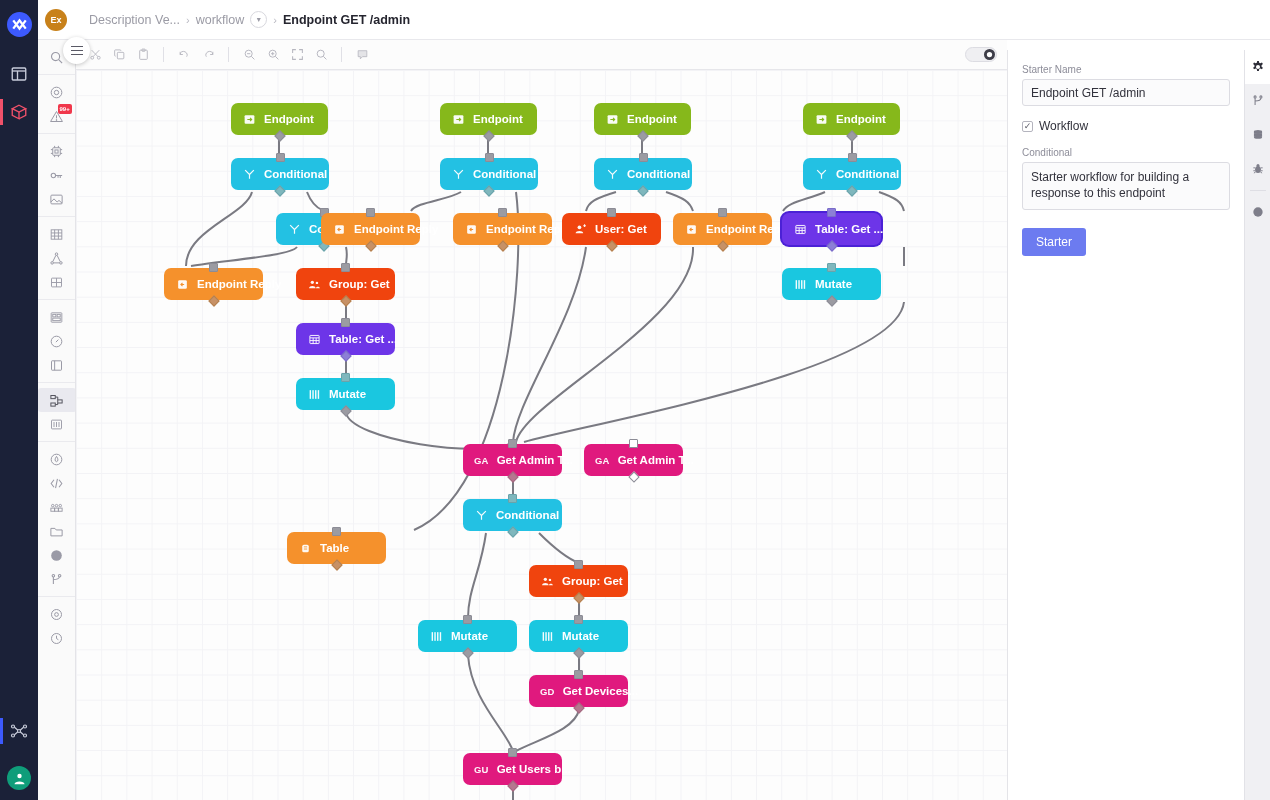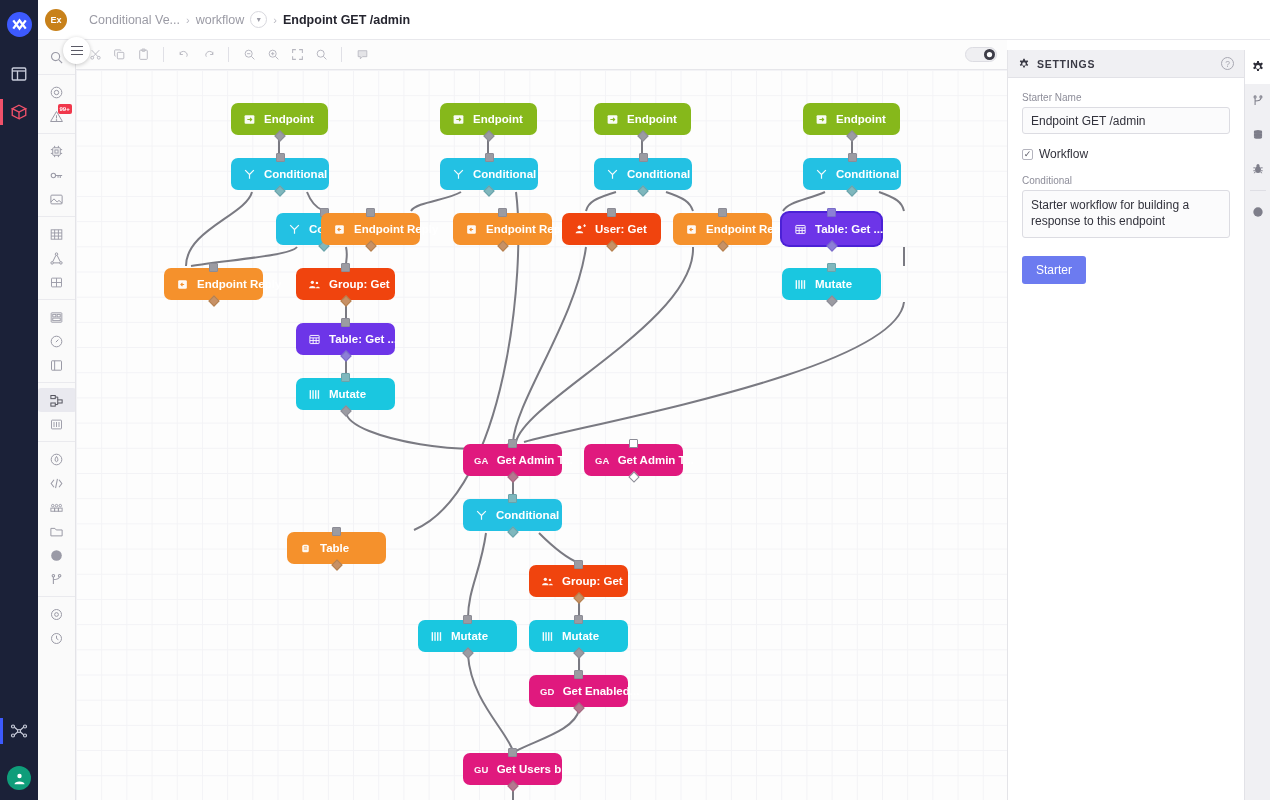--- a/index.html
+++ b/index.html
@@ -431,21 +431,21 @@
           <circle cx="12" cy="12" r="8"></circle>
             <path d="M12 7.5 V12 L15 14"></path>
         </svg>
       </div>
     </div>
   </div>
 
   <div class="topbar">
     <div class="ex-avatar">Ex</div>
     <div class="crumbs">
-      <span class="crumb">Conditional Ve...</span>
+      <span class="crumb">Description Ve...</span>
       <span class="crumb-sep">›</span>
       <span class="crumb">workflow</span>
       <span class="crumb-chev">▾</span>
       <span class="crumb-sep">›</span>
       <span class="crumb current">Endpoint GET /admin</span>
     </div>
   </div>
 
   <div class="hamburger">
     <i></i>
@@ -844,43 +844,34 @@
               <rect x="13" y="4" width="2.6" height="16"></rect>
               <rect x="18" y="4" width="2.6" height="16"></rect>
             </svg>
           </span>
           <span>Mutate</span>
           <span class="port sq in-grey" style="left: 45px;"></span>
           <span class="port dia in-grey" style="left: 45.5px;"></span>
         </div>
         <div class="node" style="left: 453px; top: 605px; width: 99px; background: rgb(224, 25, 126);">
           <span class="nicon txt">GD</span>
-          <span>Get Enabled...</span>
+          <span>Get Devices...</span>
           <span class="port sq in-grey" style="left: 45px;"></span>
           <span class="port dia in-pink" style="left: 45.5px;"></span>
         </div>
         <div class="node" style="left: 387px; top: 683px; width: 99px; background: rgb(224, 25, 126);">
           <span class="nicon txt">GU</span>
           <span>Get Users b...</span>
           <span class="port sq in-grey" style="left: 45px;"></span>
           <span class="port dia in-pink" style="left: 45.5px;"></span>
         </div>
       </div>
   </div>
 
   <div class="settings-panel">
-    <div class="settings-head">
-      <span class="ghead">
-        <svg viewBox="0 0 24 24" fill="currentColor">
-          <path d="M12 8.5 A3.5 3.5 0 1 0 12 15.5 A3.5 3.5 0 0 0 12 8.5 M10.5 1.5 h3 l.5 3 2 1.2 2.8-1.3 1.6 2.6-2.3 2 0 2.4 2.3 2-1.6 2.6-2.8-1.3-2 1.2-.5 3h-3l-.5-3-2-1.2-2.8 1.3-1.6-2.6 2.3-2 0-2.4-2.3-2 1.6-2.6 2.8 1.3 2-1.2z"></path>
-        </svg>
-      </span>
-      <span class="settings-title">SETTINGS</span>
-      <span class="help-icon">?</span>
-    </div>
     <div class="settings-body">
       <div class="fld-label">Starter Name</div>
       <input class="fld-input" type="text" value="Endpoint GET /admin" style="">
       <div class="chk-row">
         <span class="chk">✓</span>
         <span class="chk-label">Workflow</span>
       </div>
       <div class="fld-label">Conditional</div>
       <textarea class="fld-area" style="">Starter workflow for building a response to this endpoint</textarea>
       <button class="btn-primary">Starter</button>

